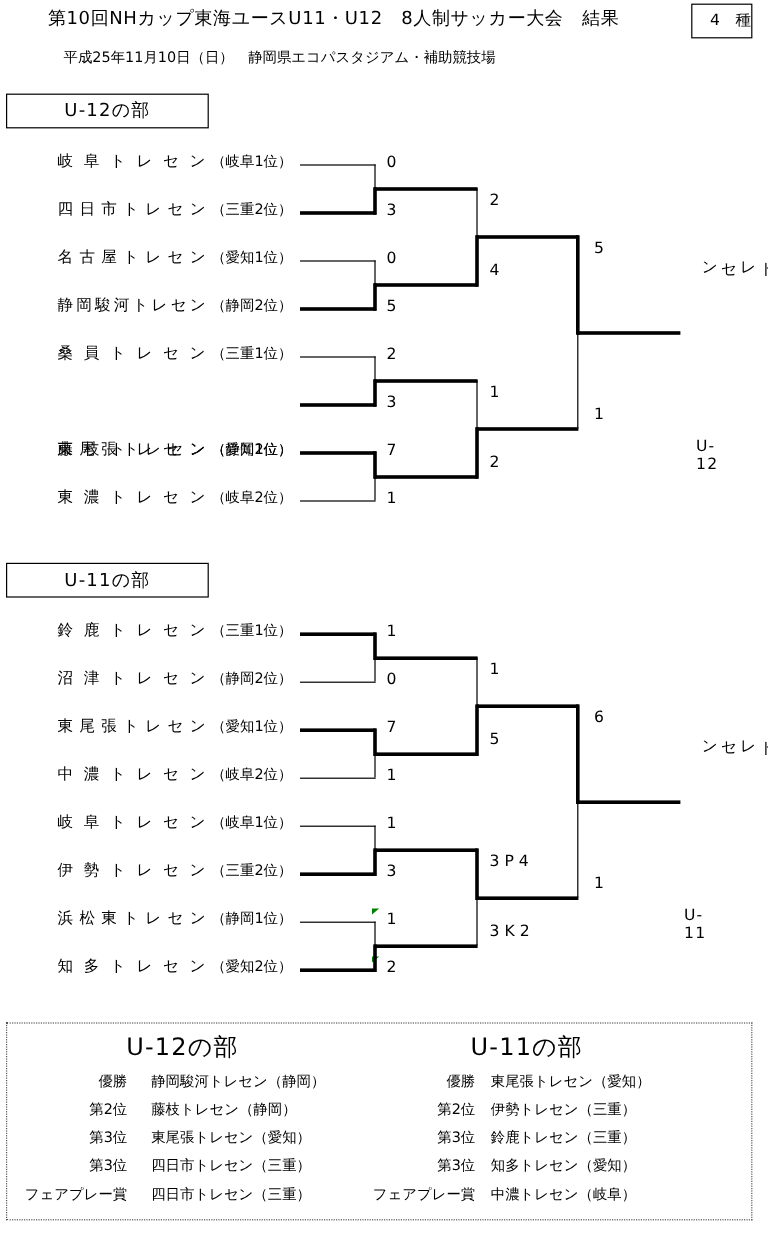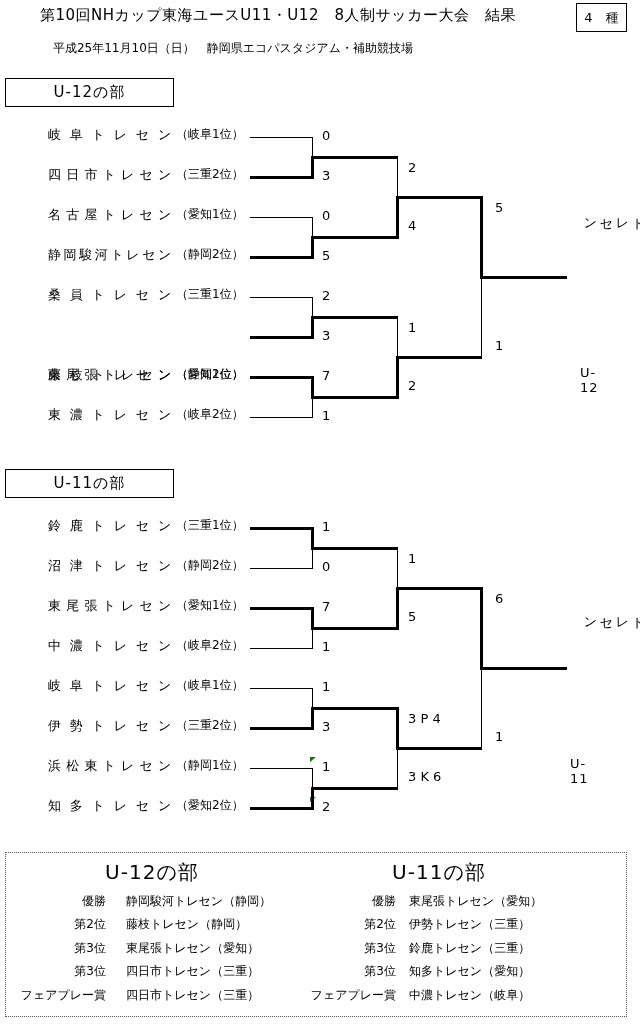--- a/index.html
+++ b/index.html
@@ -1,21 +1,21 @@
 <!DOCTYPE html>
 <html><head>
 <meta charset="utf-8">
 <style>
   html,body{margin:0;padding:0;background:#fff;}
   .sheet{position:relative;width:640px;height:1035px;background:#fff;overflow:hidden;
          font-family:"DejaVu Sans",sans-serif;color:#000;}
   .title{position:absolute;left:0;top:6px;width:556px;text-align:center;
          font-size:15px;letter-spacing:.5px;white-space:nowrap;}
   .catbox{position:absolute;left:576px;top:3px;width:49px;height:27px;border:1px solid #000;
-          text-align:center;line-height:27px;font-size:13px;}
+          text-align:right;line-height:27px;font-size:13px;}
   .dateline{position:absolute;left:0;top:40px;width:466px;text-align:center;
             font-size:12px;white-space:nowrap;}
   .secbox{position:absolute;left:5px;width:167px;height:27px;border:1px solid #000;
           text-align:center;line-height:27px;font-size:15px;letter-spacing:1px;}
   .hl,.vl{position:absolute;background:#000;}
   .team-row{position:absolute;left:48px;height:15px;line-height:15px;white-space:nowrap;font-size:13px;}
   .tname{display:inline-block;width:122px;white-space:nowrap;overflow:visible;}
   .tseed{display:inline-block;font-size:12px;vertical-align:top;}
   .score{position:absolute;font-size:13px;line-height:14px;white-space:nowrap;}
   .flag{position:absolute;width:0;height:0;border-top:5px solid #008000;border-right:6px solid transparent;}
@@ -129,21 +129,21 @@
       <div class="vl" style="left: 312px; top: 628px; width: 1px; height: 20px;"></div>
       <div class="hl" style="left: 312px; top: 627px; width: 86px; height: 3px;"></div>
       <div class="score" style="left: 408px; top: 610px;">5</div>
       <div class="vl" style="left: 312px; top: 688px; width: 1px; height: 20px;"></div>
       <div class="vl" style="left: 311px; top: 707px; width: 3px; height: 23px;"></div>
       <div class="hl" style="left: 312px; top: 707px; width: 86px; height: 3px;"></div>
       <div class="score" style="left: 408px; top: 712px;">3 P 4</div>
       <div class="vl" style="left: 312px; top: 768px; width: 1px; height: 20px;"></div>
       <div class="vl" style="left: 311px; top: 787px; width: 3px; height: 23px;"></div>
       <div class="hl" style="left: 312px; top: 787px; width: 86px; height: 3px;"></div>
-      <div class="score" style="left: 408px; top: 770px;">3 K 6</div>
+      <div class="score" style="left: 408px; top: 770px;">3 K 2</div>
       <div class="vl" style="left: 397px; top: 548px; width: 1px; height: 40px;"></div>
       <div class="vl" style="left: 396px; top: 587px; width: 3px; height: 43px;"></div>
       <div class="hl" style="left: 397px; top: 587px; width: 85px; height: 3px;"></div>
       <div class="score" style="left: 495px; top: 592px;">6</div>
       <div class="vl" style="left: 396px; top: 707px; width: 3px; height: 43px;"></div>
       <div class="vl" style="left: 397px; top: 748px; width: 1px; height: 40px;"></div>
       <div class="hl" style="left: 397px; top: 747px; width: 85px; height: 3px;"></div>
       <div class="score" style="left: 495px; top: 730px;">1</div>
       <div class="vl" style="left: 480px; top: 587px; width: 3px; height: 83px;"></div>
       <div class="vl" style="left: 481px; top: 668px; width: 1px; height: 80px;"></div>

